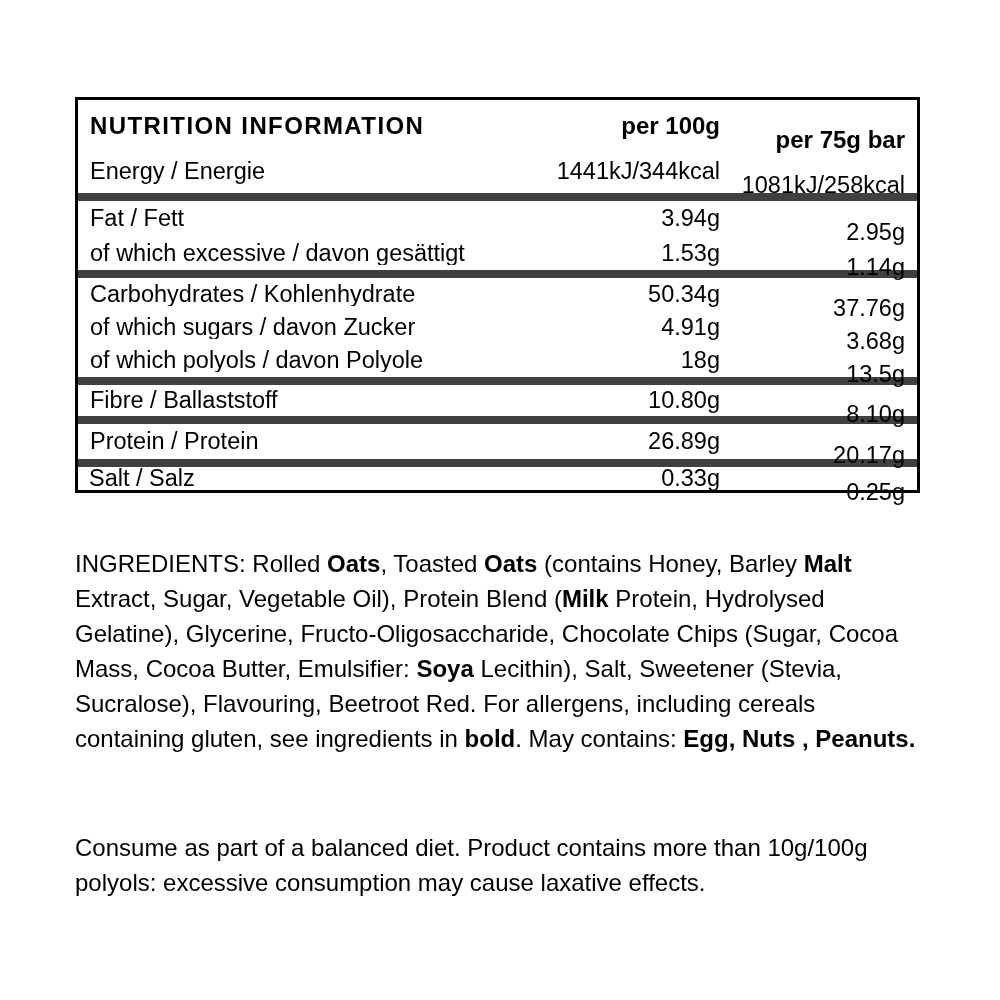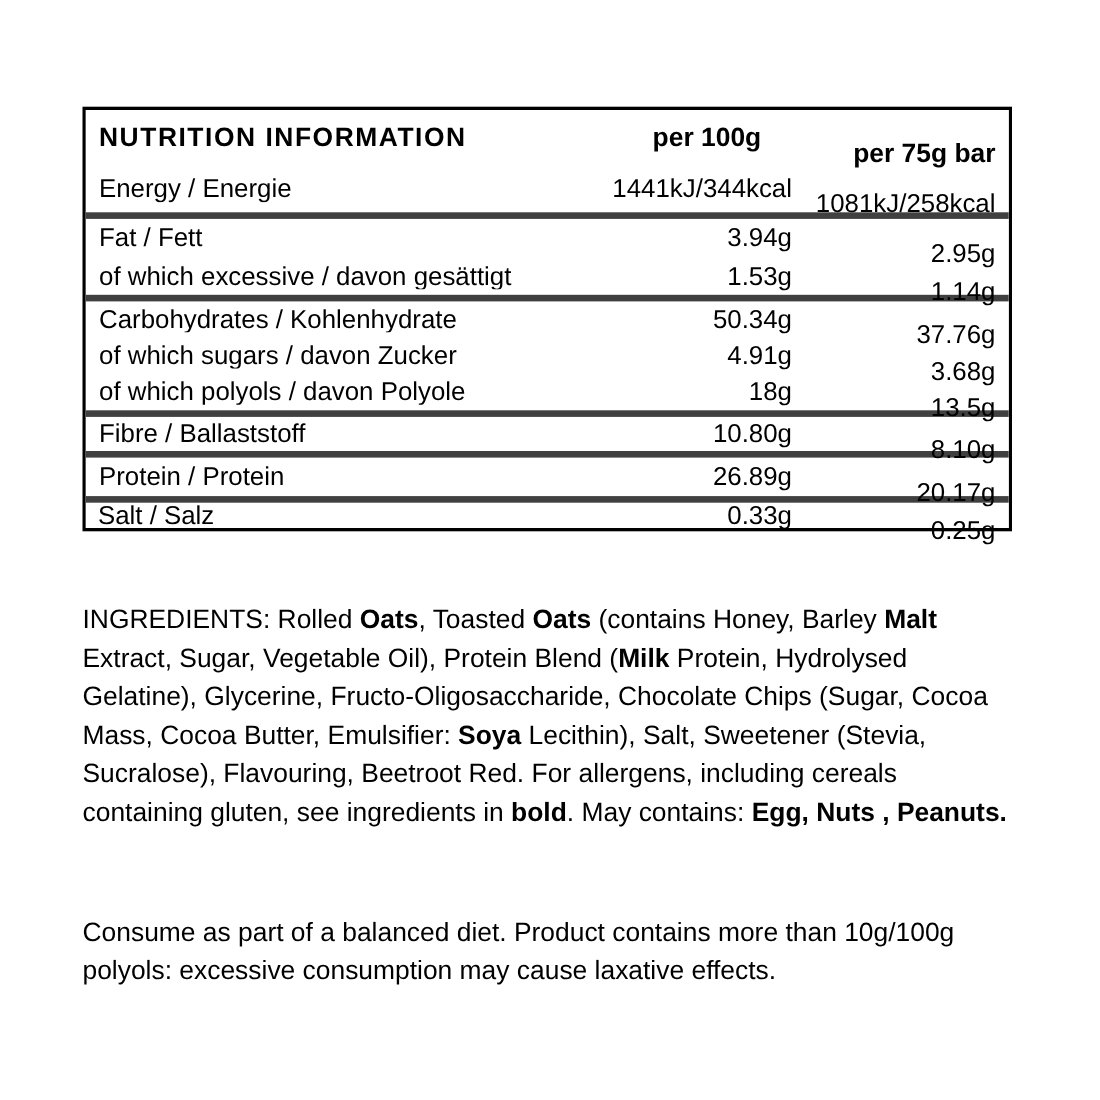--- a/index.html
+++ b/index.html
@@ -24,33 +24,33 @@
   .nutri-table {
     position: absolute;
     left: 75px;
     top: 97px;
     width: 845px;
     box-sizing: border-box;
     border: 3px solid #000000;
     background: #ffffff;
   }
   .section { background: #ffffff; }
-  .section + .section { border-top: 6px solid #404040; }
+  .section + .section { border-top: 8px solid #404040; }
 
   .row {
     display: flex;
     align-items: center;
     height: 33px;
     padding: 0 12px 0 12px;
     box-sizing: border-box;
     font-size: 23.5px;
     line-height: 1;
     white-space: nowrap;
   }
-  .row.header-row  { height: 51px; gap: 28px; }
+  .row.header-row  { height: 51px; }
   .row.r-energy    { height: 42px; }
   .row.r-fat       { height: 36px; }
   .row.r-fibre     { height: 31px; }
   .row.r-protein   { height: 35px; }
   .row.r-salt      { height: 23px; padding-left: 11px; }
 
   .cell.label {
     flex: 1 1 auto;
     text-align: left;
     overflow: hidden;

